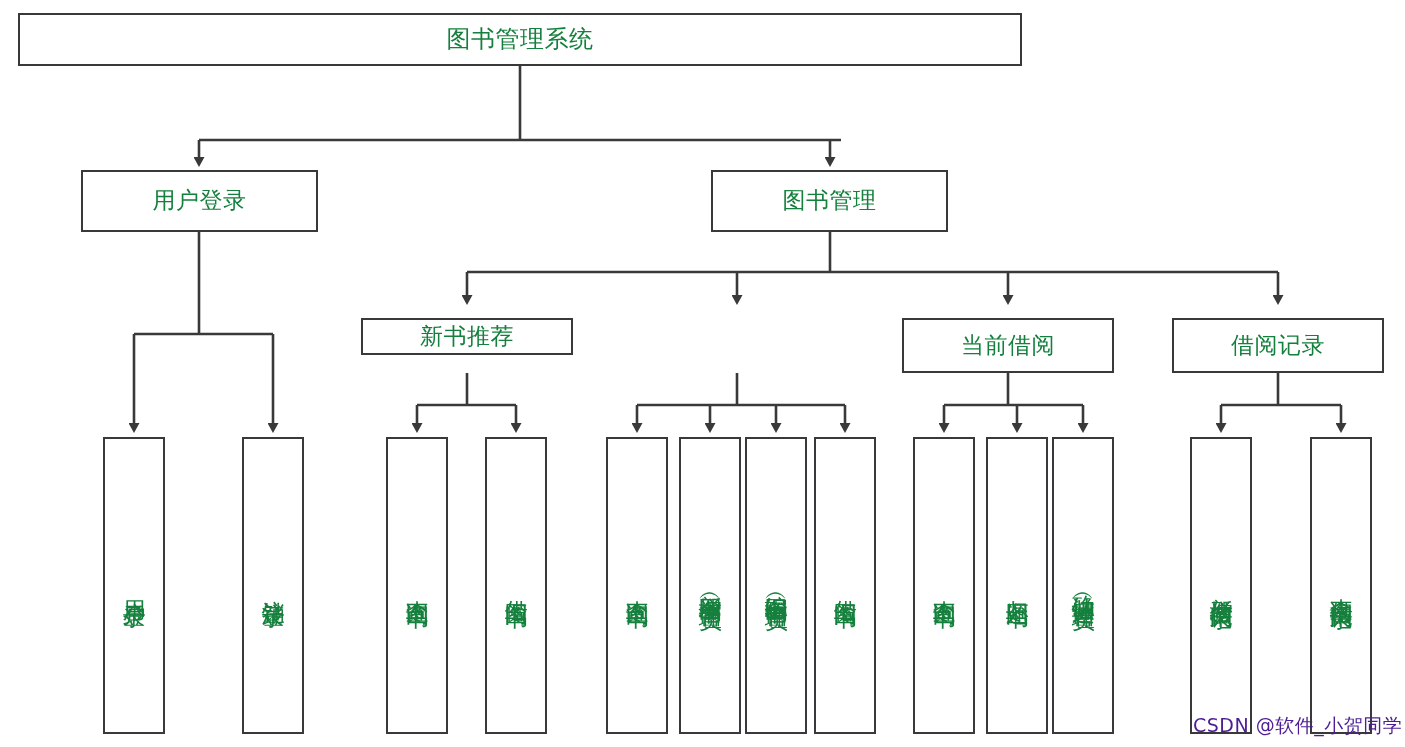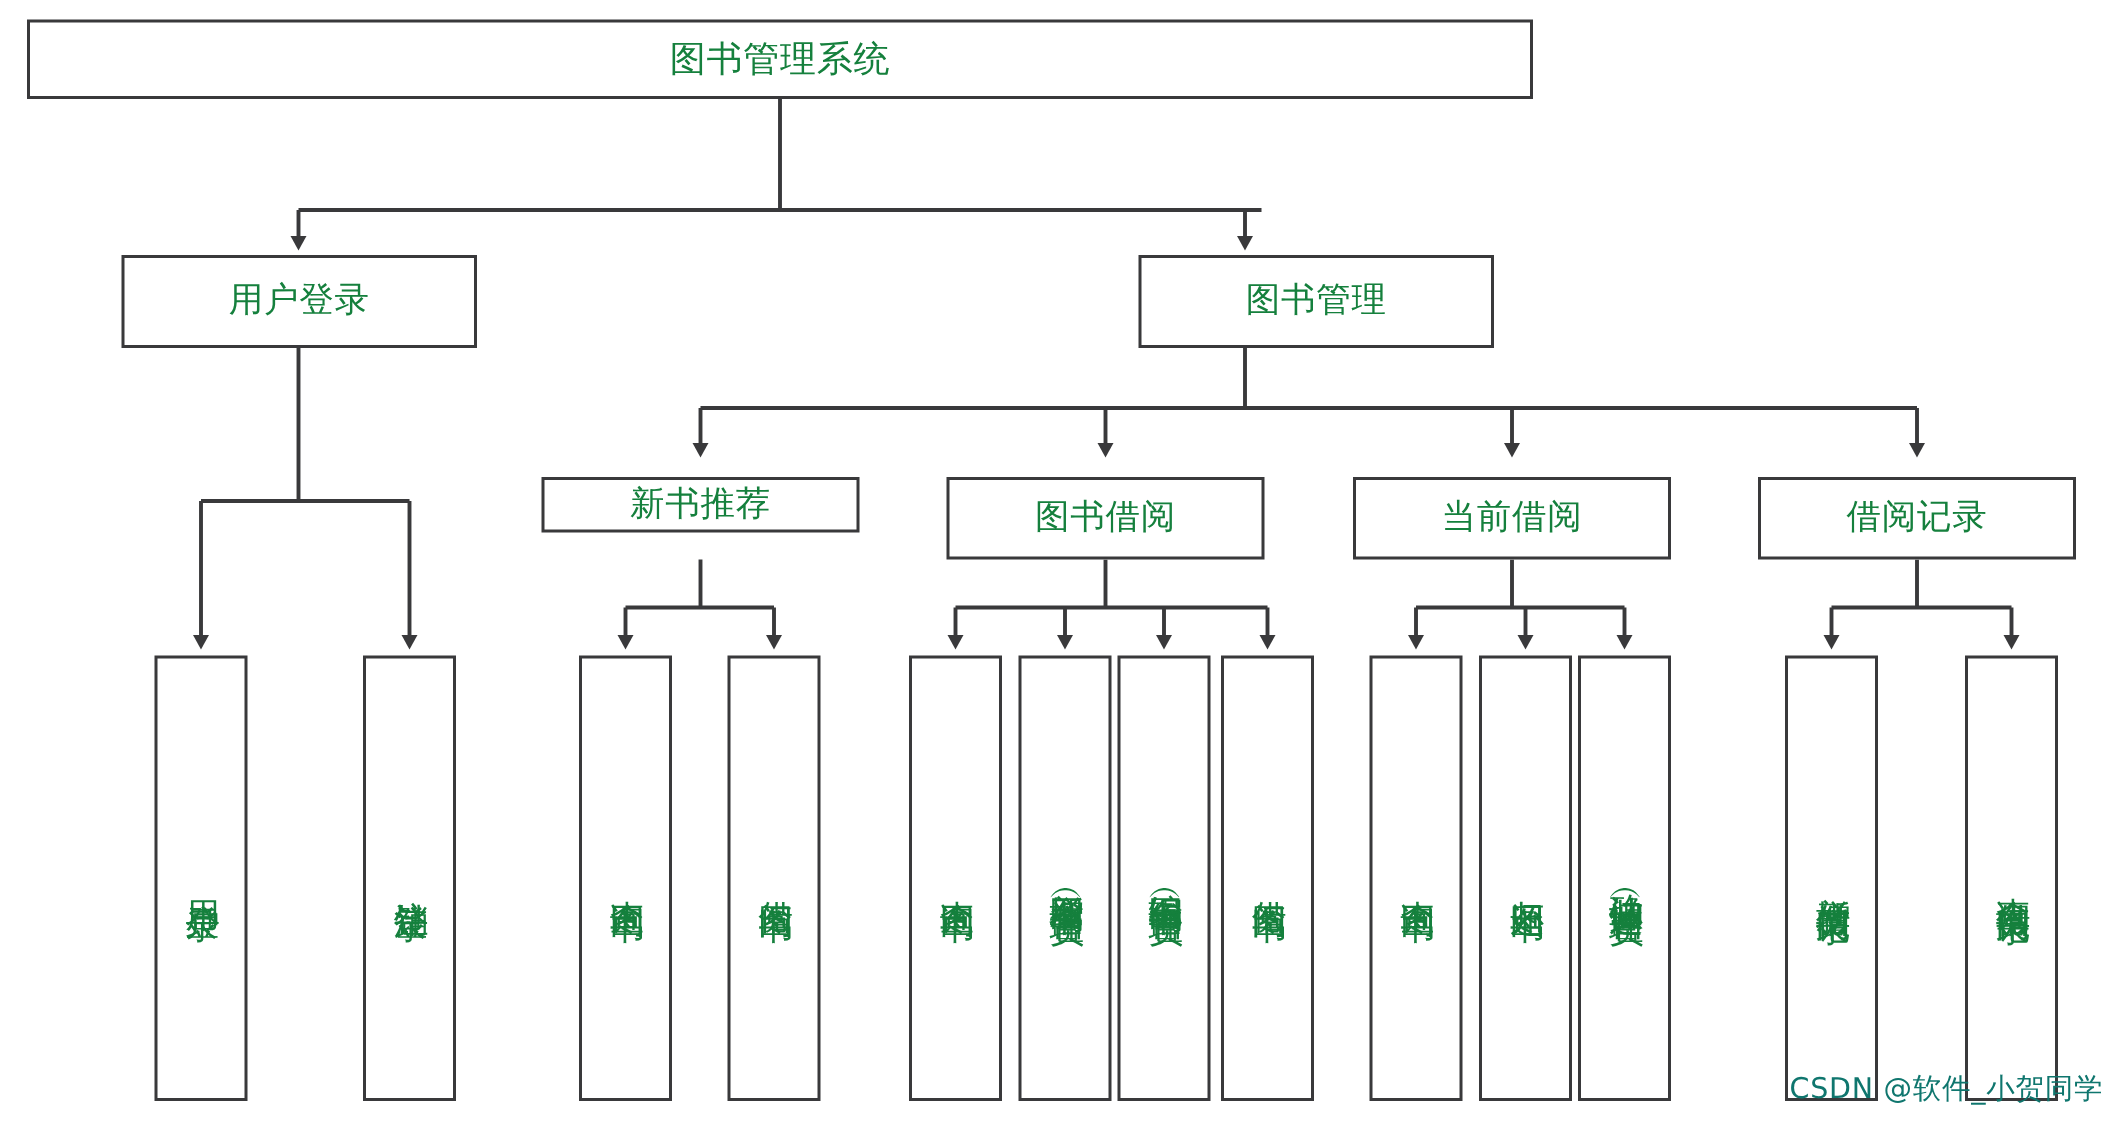--- a/index.html
+++ b/index.html
@@ -56,21 +56,21 @@
   .node.v .label {
     writing-mode: vertical-rl;
     text-orientation: upright;
     font-size: 23px;
     line-height: 1.28;
     letter-spacing: 2px;
     max-height: 100%;
   }
   .watermark {
     position: absolute;
-    color: #0f766e;
+    color: #4c1d95;
     font-size: 19px;
     white-space: nowrap;
     letter-spacing: 0.5px;
     font-family: "DejaVu Sans", "Liberation Sans", sans-serif;
   }
 </style>
 </head>
 <body>
 
 <div id="diagram">
@@ -125,29 +125,26 @@
     </g>
   </svg>
 
   <div class="node h root" style="left:18px; top:13px; width:1004px; height:53px;">
     <span class="label">图书管理系统</span>
   </div>
 
   <div class="node h" style="left:81px; top:170px; width:237px; height:62px;">
     <span class="label">用户登录</span>
   </div>
-  <div class="node h" style="left:711px; top:170px; width:237px; height:62px;margin-left:48px;">
+  <div class="node h" style="left:711px; top:170px; width:237px; height:62px;">
     <span class="label">图书管理</span>
   </div>
 
   <div class="node h" style="left:361px; top:318px; width:212px; height:37px;">
     <span class="label">新书推荐</span>
-  </div>
-  <div class="node h" style="left:631px; top:318px; width:212px; height:55px;">
-    <span class="label">图书借阅</span>
   </div>
   <div class="node h" style="left:902px; top:318px; width:212px; height:55px;">
     <span class="label">当前借阅</span>
   </div>
   <div class="node h" style="left:1172px; top:318px; width:212px; height:55px;">
     <span class="label">借阅记录</span>
   </div>
 
   <div class="node v" style="left:103px; top:437px; width:62px; height:297px;">
     <span class="label">用户登录</span>

